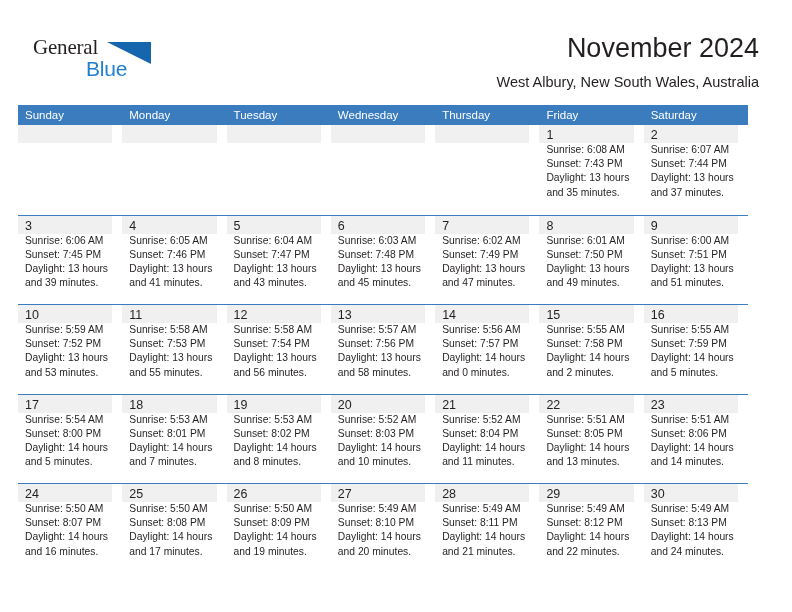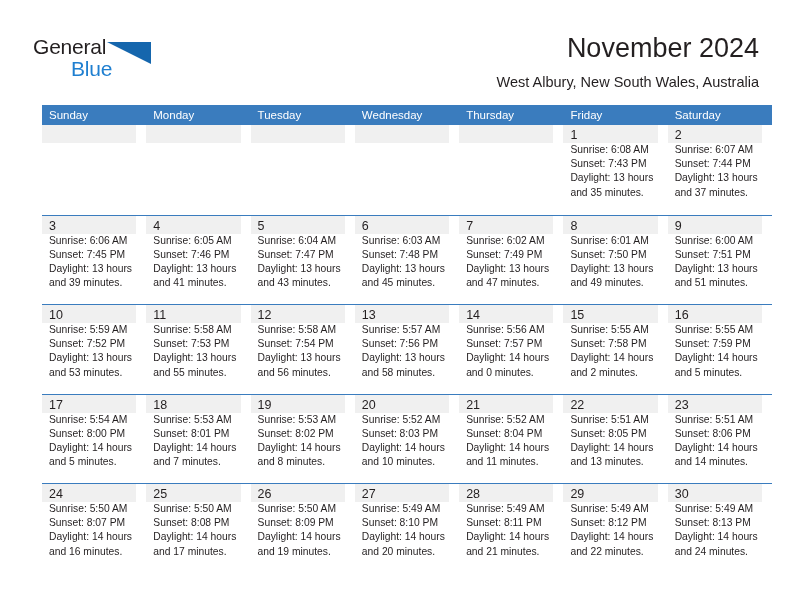--- a/index.html
+++ b/index.html
@@ -38,31 +38,31 @@
     width: 160px;
     height: 50px;
   }
   .logo-general {
     position: absolute;
     left: 0;
     top: 0;
     font-size: 21px;
     letter-spacing: -0.2px;
     color: #231f20;
-    font-family: Liberation Sans, sans-serif;
+    font-family: Liberation Serif, serif;
     line-height: 22px;
   }
   .logo-tri {
     position: absolute;
     left: 74px;
     top: 4px;
   }
   .logo-blue {
     position: absolute;
-    left: 38px;
+    left: 53px;
     top: 22px;
     font-size: 21px;
     letter-spacing: -0.2px;
     color: #1f7fd0;
     line-height: 22px;
   }
 
   .title-block {
     position: absolute;
     right: 33px;
@@ -83,21 +83,21 @@
     line-height: 20px;
     white-space: nowrap;
     margin: 8px 0 0 0;
     font-weight: normal;
     text-align: right;
   }
 
   
   .calendar {
     position: absolute;
-    left: 42px;
+    left: 18px;
     top: 105px;
     width: 730px;
   }
 
   .dow-row {
     display: flex;
     width: 730px;
     height: 20px;
     background: #3a7cbe;
   }

